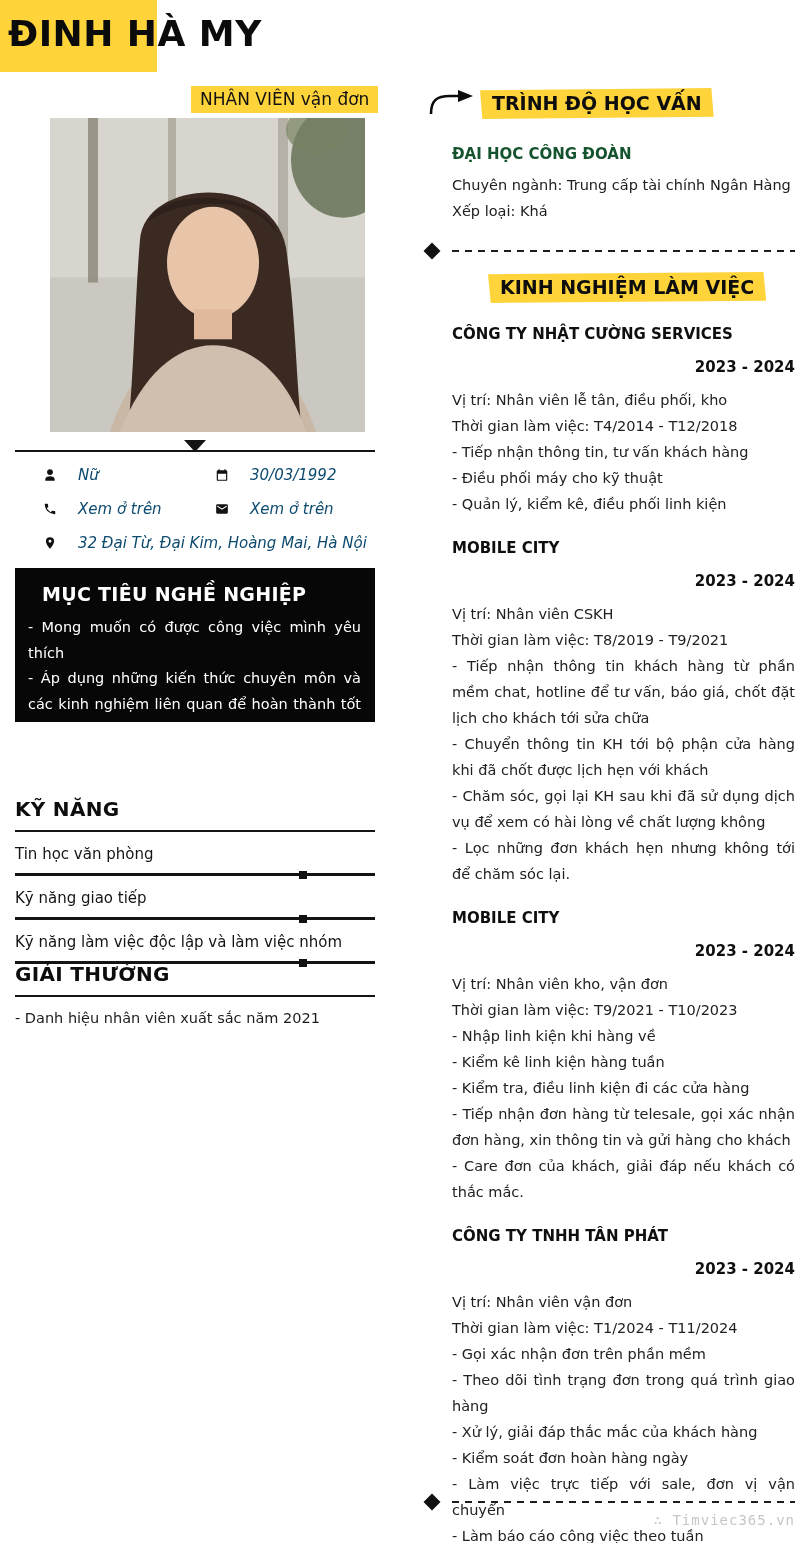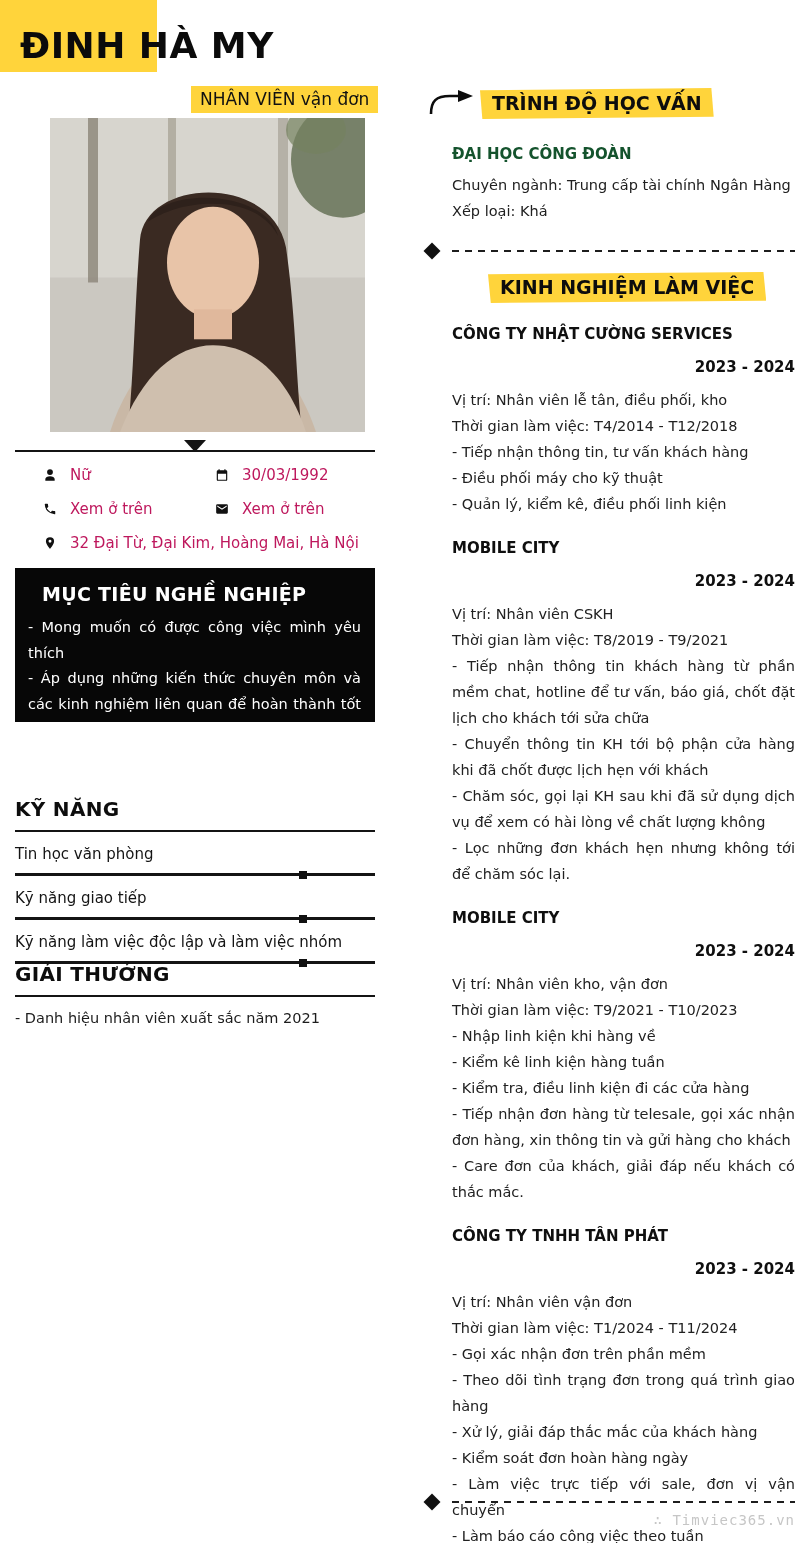--- a/index.html
+++ b/index.html
@@ -14,21 +14,21 @@
 
   
   .photo { position:absolute; left:50px; top:118px; width:315px; height:314px; overflow:hidden; background:#cbc8c1; }
   .photo svg { display:block; width:100%; height:100%; }
 
   
   .info { position:absolute; left:15px; top:450px; width:360px; border-top:2px solid #141414; border-bottom:2px solid #141414; padding:14px 0 16px 28px; }
   .tri { position:absolute; top:-12px; left:50%; transform:translateX(-50%); width:0; height:0;
          border-left:11px solid transparent; border-right:11px solid transparent; border-top:12px solid #141414; }
   .igrid { display:grid; grid-template-columns:172px 1fr; row-gap:16px; }
-  .icell { display:flex; align-items:center; gap:13px; font-size:15px; color:#be185d; }
+  .icell { display:flex; align-items:center; gap:21px; font-size:15px; color:#0c4a6e;font-style:italic; }
   .icell.wide { grid-column:1 / 3; }
   .ic { width:14px; height:14px; display:inline-flex; flex:0 0 14px; }
   .ic svg { width:14px; height:14px; fill:#111; }
 
   
   .objective { position:absolute; left:15px; top:568px; width:360px; height:154px; background:#070707; color:#fff; padding:15px 14px 0 13px; }
   .objective h2 { margin:0 0 10px 14px; font-size:19px; letter-spacing:.3px; }
   .objective p { margin:0; font-size:14.5px; line-height:25.5px; text-align:justify; }
 
   
@@ -64,21 +64,21 @@
   .bottom-sep { position:absolute; left:426px; top:1496px; width:369px; display:flex; align-items:center; }
   .watermark { position:absolute; right:16px; top:1512px; font-family:"DejaVu Sans Mono","Liberation Mono",monospace;
                font-size:14px; color:#c6c6c6; letter-spacing:1px; }
 </style>
 </head>
 <body>
 
 <div class="page">
 
   <div class="name-hl"></div>
-  <h1 class="name" style="margin:12px;">ĐINH HÀ MY</h1>
+  <h1 class="name" style="margin:0;">ĐINH HÀ MY</h1>
   <div class="subtitle">NHÂN VIÊN vận đơn</div>
 
   <div class="photo">
     <svg viewBox="0 0 315 315" preserveAspectRatio="none" aria-hidden="true">
       <rect width="315" height="315" fill="#cbc8c1"></rect>
       <rect width="315" height="160" fill="#d7d5ce"></rect>
       <rect x="38" y="0" width="10" height="165" fill="#8b8578" opacity="0.8"></rect>
       <rect x="118" y="0" width="8" height="150" fill="#96907f" opacity="0.55"></rect>
       <rect x="228" y="0" width="10" height="155" fill="#8b8578" opacity="0.45"></rect>
       <ellipse cx="293" cy="42" rx="52" ry="58" fill="#667257" opacity="0.85"></ellipse>

